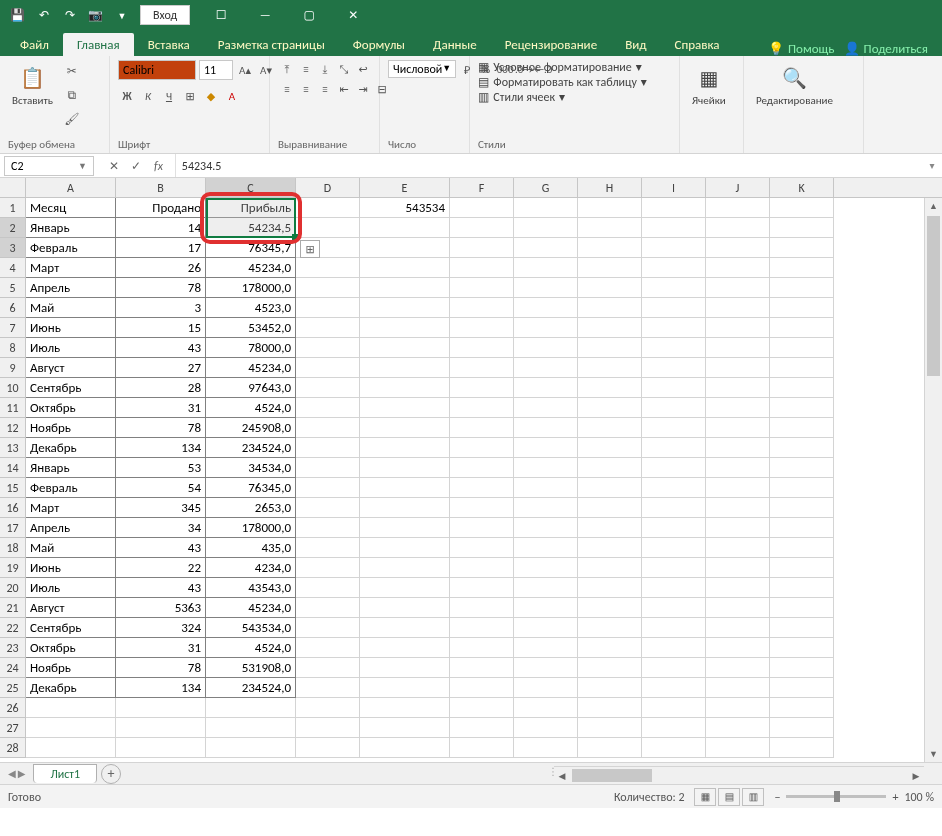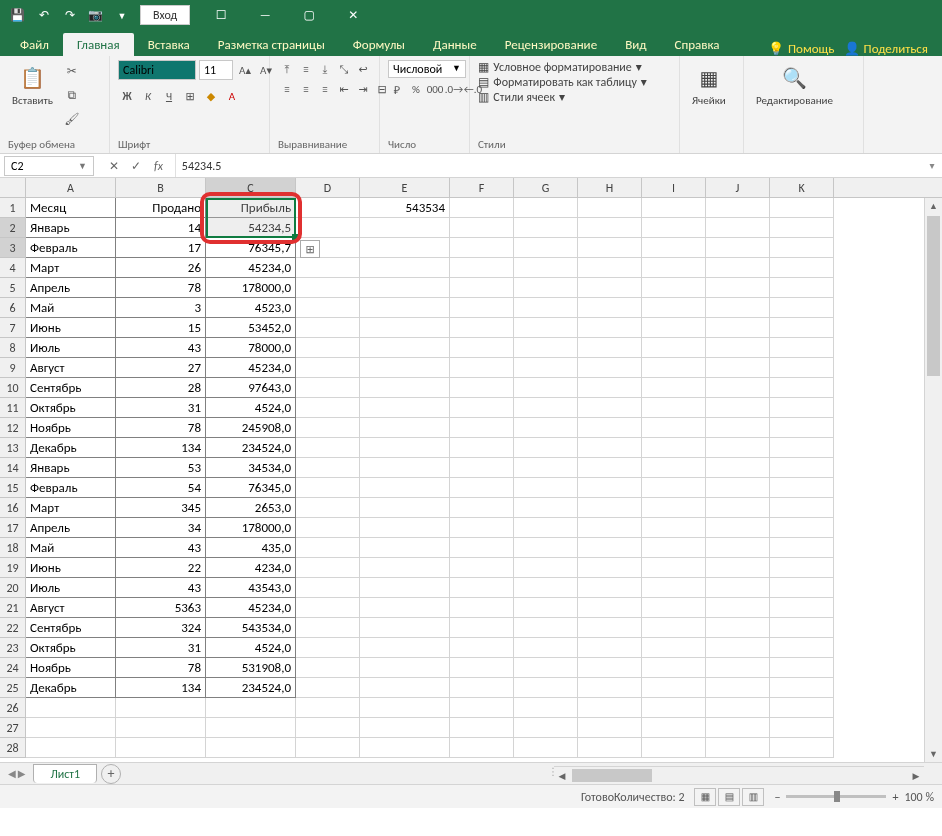--- a/index.html
+++ b/index.html
@@ -11,34 +11,34 @@
 .qat-btn { width: 24px; height: 24px; display: flex; align-items: center; justify-content: center; cursor: pointer; }
 .title-text { flex: 1; text-align: center; }
 .win-right { display: flex; align-items: center; gap: 2px; padding-right: 12px; }
 .login-btn { background: #fff; color: #333; padding: 2px 12px; font-size: 12px; border: 1px solid #ccc; margin-right: 8px; cursor: pointer; }
 .win-btn { width: 42px; height: 30px; display: flex; align-items: center; justify-content: center; cursor: pointer; }
 
 
 .tabs { height: 26px; background: #217346; display: flex; align-items: flex-end; padding-left: 6px; }
 .tab { padding: 4px 14px; color: #fef9c3; font-size: 13px; cursor: pointer; }
 .tab.active { background: #f3f3f3; color: #217346; border-top-left-radius: 2px; border-top-right-radius: 2px; }
-.tabs-right { margin-left: auto; display: flex; align-items: center; gap: 10px; padding-right: 14px; color: #fde047; font-size: 13px; }
+.tabs-right { margin-left: auto; display: flex; align-items: center; gap: 10px; padding-right: 14px; color: #86efac; font-size: 13px; }
 .tabs-right span { cursor: pointer; }
 
 
 .ribbon { height: 98px; background: #f3f3f3; border-bottom: 1px solid #d4d4d4; display: flex; }
 .group { border-right: 1px solid #e0e0e0; padding: 4px 8px 2px 8px; display: flex; flex-direction: column; }
 .group-body { flex: 1; display: flex; align-items: flex-start; gap: 4px; }
 .group-label { font-size: 11px; color: #666; padding-top: 2px; position: relative; }
 .big-btn { display: flex; flex-direction: column; align-items: center; justify-content: center; padding: 2px 4px; cursor: pointer; font-size: 11px; color: #444; }
 .big-btn .icon { width: 32px; height: 32px; display: flex; align-items: center; justify-content: center; font-size: 20px; }
 .small-col { display: flex; flex-direction: column; gap: 2px; }
 .small-btn { width: 22px; height: 22px; display: flex; align-items: center; justify-content: center; font-size: 12px; color: #555; cursor: pointer; border: 1px solid transparent; }
 .font-row { display: flex; align-items: center; gap: 3px; margin-bottom: 3px; }
-.font-name { border: 1px solid #c8c8c8; background: #0f766e; font-size: 12px; padding: 1px 4px; width: 78px; height: 20px; }
+.font-name { border: 1px solid #c8c8c8; background: #c2410c; font-size: 12px; padding: 1px 4px; width: 78px; height: 20px; }
 .font-size { border: 1px solid #c8c8c8; background: #fff; font-size: 12px; padding: 1px 4px; width: 34px; height: 20px; }
 .mini { width: 18px; height: 18px; font-size: 11px; display: flex; align-items: center; justify-content: center; color: #555; cursor: pointer; }
 
 
 .fbar { height: 24px; border-bottom: 1px solid #d4d4d4; display: flex; align-items: center; background: #fff; }
 .namebox { width: 90px; border: 1px solid #c8c8c8; height: 20px; margin: 0 4px; padding: 0 6px; font-size: 12px; display: flex; align-items: center; justify-content: space-between; }
 .namebox .dd { color: #777; font-size: 9px; }
 .fbar-btns { display: flex; align-items: center; gap: 2px; padding: 0 6px; border-right: 1px solid #e0e0e0; height: 100%; }
 .fbar-btn { width: 20px; height: 20px; display: flex; align-items: center; justify-content: center; color: #666; font-size: 12px; cursor: pointer; }
 .fx { font-style: italic; color: #666; font-size: 12px; padding: 0 6px; }
@@ -75,21 +75,21 @@
 
 
 .sheetbar { height: 22px; background: #f0f0f0; border-top: 1px solid #d4d4d4; display: flex; align-items: center; position: relative; }
 .sheet-nav { display: flex; gap: 2px; padding: 0 8px; color: #888; font-size: 10px; }
 .sheet-tab { background: #fff; border: 1px solid #b0b0b0; border-bottom: none; padding: 2px 16px; font-size: 12px; color: #217346; cursor: pointer; border-radius: 0 0 4px 4px; }
 .sheet-add { width: 20px; height: 20px; border-radius: 50%; border: 1px solid #b0b0b0; display: flex; align-items: center; justify-content: center; font-size: 14px; color: #666; cursor: pointer; margin-left: 4px; }
 .sheetbar .sep { position: absolute; left: 548px; top: 2px; bottom: 2px; width: 4px; color: #aaa; font-size: 10px; }
 
 
 .status { height: 24px; background: #f3f3f3; border-top: 1px solid #d4d4d4; display: flex; align-items: center; font-size: 12px; color: #555; padding: 0 8px; }
-.status .left { flex: 1; text-align: right; }
+.status .left { flex: 1; }
 .status .views { display: flex; gap: 2px; margin: 0 10px; }
 .status .view { width: 22px; height: 18px; border: 1px solid #c0c0c0; display: flex; align-items: center; justify-content: center; font-size: 10px; cursor: pointer; }
 .zoom { display: flex; align-items: center; gap: 6px; }
 .zoom-track { width: 100px; height: 3px; background: #c0c0c0; position: relative; }
 .zoom-thumb { position: absolute; left: 48px; top: -4px; width: 6px; height: 11px; background: #888; }
 
 
 .wA { width: 90px; } .wB { width: 90px; } .wC { width: 90px; }
 .wD { width: 64px; } .wE { width: 90px; } .wF { width: 64px; }
 .wG { width: 64px; } .wH { width: 64px; } .wI { width: 64px; }
@@ -182,21 +182,21 @@
         <div class="mini">≡</div>
         <div class="mini">⇤</div>
         <div class="mini">⇥</div>
         <div class="mini">⊟</div>
       </div>
     </div>
     <div class="group-label">Выравнивание</div>
   </div>
 
   <div class="group" style="width:90px">
-    <div class="group-body" style="flex-direction:column;gap:2px">
+    <div class="group-body" style="flex-direction:row;gap:2px">
       <div style="border:1px solid #c8c8c8;background:#fff;padding:1px 4px;font-size:12px;display:flex;justify-content:space-between;width:78px">
         <span>Числовой</span>
           <span style="font-size:9px">▼</span>
       </div>
       <div style="display:flex;gap:1px">
         <div class="mini">₽</div>
         <div class="mini">%</div>
         <div class="mini">000</div>
         <div class="mini">.0→</div>
         <div class="mini">←.0</div>

